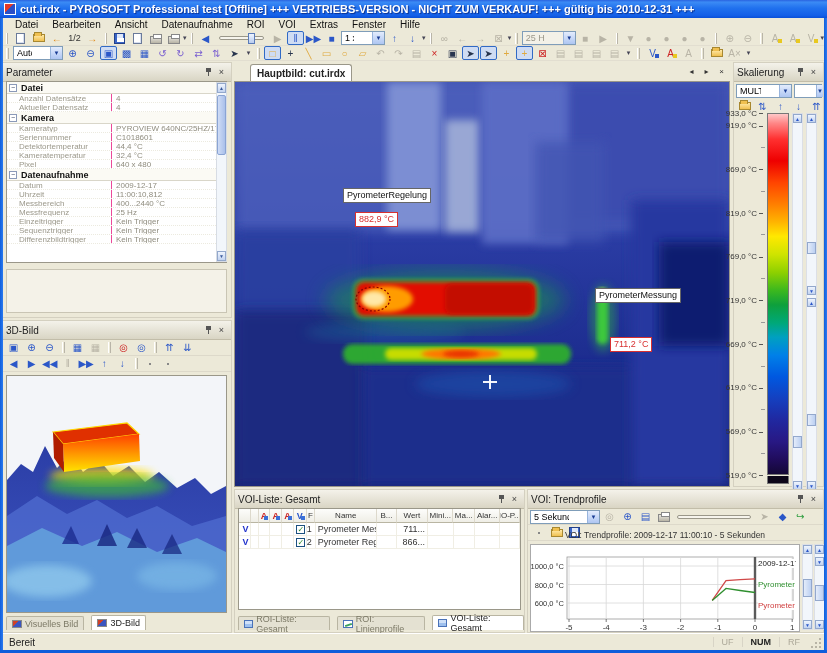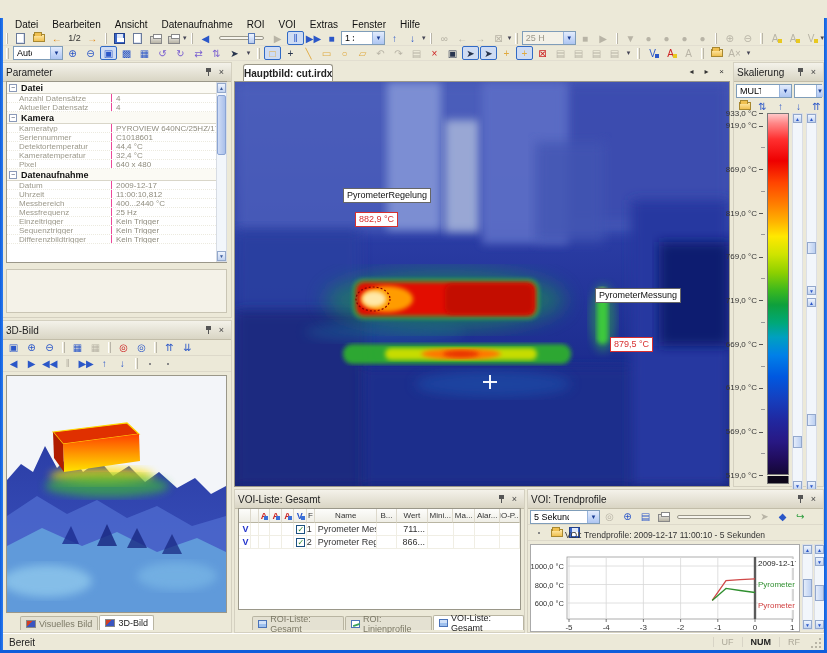--- a/index.html
+++ b/index.html
@@ -72,34 +72,34 @@
   .p-row .pv { flex:1; padding-left:4px; font-size:8px; color:#8f8c7e; white-space:nowrap; overflow:hidden; }
   .vscroll { position:absolute; right:4px; top:19px; width:11px; height:180px; background:#f2f6fb; border:1px solid #d7dce4; }
   .vscroll .sa { position:absolute; left:0; width:9px; height:10px; background:linear-gradient(180deg,#eef4fe,#c2d3f0); border:1px solid #93a8cc; color:#3a5a9a; font-size:5px; display:flex; align-items:center; justify-content:center; }
   .vscroll .sa.top { top:0; } .vscroll .sa.bot { bottom:0; }
   .vscroll .sthumb { position:absolute; left:0; width:9px; background:linear-gradient(90deg,#cfdcf6,#aac0ea); border:1px solid #8aa4d4; border-radius:2px; }
   .param-empty { position:absolute; left:3px; top:206px; width:221px; height:44px; background:#f4f2e8; border:1px solid #c9c5b4; }
 
   
   .mini-tb { height:16px; display:flex; align-items:center; gap:1px; padding-left:2px; background:#ece9d8; border-bottom:1px solid #ddd9ca; }
   .v3d-img { position:absolute; left:3px; top:54px; width:221px; height:238px; background:#f3f5f9; border:1px solid #9a9789; }
-  .tab-row { position:absolute; left:17px; bottom:2px; height:15px; display:flex; gap:1px; align-items:flex-end; }
+  .tab-row { position:absolute; left:3px; bottom:2px; height:15px; display:flex; gap:7px; align-items:flex-end; }
   .btab { height:14px; display:inline-flex; align-items:center; gap:3px; padding:0 5px; font-size:9px; color:#7c7966;
     background:#e4e1d2; border:1px solid #b9b5a2; border-bottom:none; border-radius:2px 2px 0 0; }
   .btab.active { background:#fff; color:#222; height:15px; }
   .btab .ticon { width:10px; height:8px; display:inline-block; }
   .ticon.tbl { background:linear-gradient(180deg,#cfe0f8 50%,#9ec0ee 50%); border:1px solid #4a72b8; }
   .ticon.img3 { background:linear-gradient(135deg,#d04028 40%,#3a55c0 40%); border:1px solid #888; }
   .ticon.chart { background:#fff; border:1px solid #4a72b8; position:relative; }
   .ticon.chart::before { content:""; position:absolute; left:1px; top:3px; width:7px; height:2px; background:#3aa05a; transform:rotate(-18deg); }
 
   
   .doc-tabbar { position:absolute; left:234px; top:62px; width:496px; height:19px; display:flex; align-items:flex-end; }
   .doc-tab { height:17px; background:#fff; border:1px solid #9a9789; border-bottom:none; border-radius:3px 3px 0 0;
-    display:flex; align-items:center; padding:0 0; font-size:10px; font-weight:bold; color:#222; margin-left:9px; }
+    display:flex; align-items:center; padding:0 6px; font-size:10px; font-weight:bold; color:#222; margin-left:16px; }
   .doc-nav { position:absolute; right:2px; top:3px; display:flex; gap:2px; }
   .doc-nav .nbtn { width:13px; height:13px; display:flex; align-items:center; justify-content:center; font-size:8px; color:#333; }
   .image-wrap { position:absolute; left:234px; top:81px; width:496px; height:406px; background:#444; border:1px solid #9a9789; }
   .image-wrap svg { display:block; }
   .anno { position:absolute; background:#fff; border:1px solid #666; font-size:9px; color:#111; padding:0 3px; line-height:13px; white-space:nowrap; }
   .anno.val { border-color:#d83030; color:#d83030; }
 
   
   .scale-area { position:absolute; left:0; top:48px; right:0; bottom:0; }
   .colorbar { position:absolute; left:33px; top:2px; width:22px; height:362px; border:1px solid #777;
@@ -144,20 +144,24 @@
     box-shadow:-4px 0 #b8b4a6,0 -4px #b8b4a6,-8px 0 #b8b4a6,-4px -4px #b8b4a6,0 -8px #b8b4a6; }
 </style>
 </head>
 <body>
 
 <div class="app">
   <div class="win-edge" id="edge-l"></div>
   <div class="win-edge" id="edge-r"></div>
   <div class="win-edge" id="edge-b"></div>
 
+  <div class="titlebar">
+    <span class="app-icon"></span>
+    <span class="title-text">cut.irdx - PYROSOFT Professional test [Offline] +++ VERTRIEBS-VERSION - NICHT ZUM VERKAUF! +++ gültig bis 2010-12-31 +++</span>
+  </div>
 
   <div class="menubar" id="menubar">
       <span class="menu-item">Datei</span>
       <span class="menu-item">Bearbeiten</span>
       <span class="menu-item">Ansicht</span>
       <span class="menu-item">Datenaufnahme</span>
       <span class="menu-item">ROI</span>
       <span class="menu-item">VOI</span>
       <span class="menu-item">Extras</span>
       <span class="menu-item">Fenster</span>
@@ -692,21 +696,21 @@
       <rect x="362" y="210" width="11" height="52" rx="5" fill="#3cc83c" filter="url(#f2)"></rect>
       <ellipse cx="367" cy="212" rx="5" ry="6" fill="#b8e838" filter="url(#f2)"></ellipse>
       <g>
         <rect x="248" y="299" width="14" height="2" fill="#ffffff" opacity="0.95"></rect>
         <rect x="254" y="293" width="2" height="14" fill="#ffffff" opacity="0.95"></rect>
       </g>
     </svg>
     <div class="anno" style="left:108px;top:106px">PyrometerRegelung</div>
     <div class="anno val" style="left:120px;top:130px">882,9 °C</div>
     <div class="anno" style="left:360px;top:206px">PyrometerMessung</div>
-    <div class="anno val" style="left:375px;top:255px">879,5 °C</div>
+    <div class="anno val" style="left:375px;top:255px">711,2 °C</div>
   </div>
 
   <div class="pane" style="left:733px;top:62px;width:91px;height:425px;">
     <div class="pane-title">
       <span class="pt-text">Skalierung</span>
       <span class="pt-btn">
           <span class="pin"></span>
         </span>
       <span class="pt-btn">
           <span>×</span>

